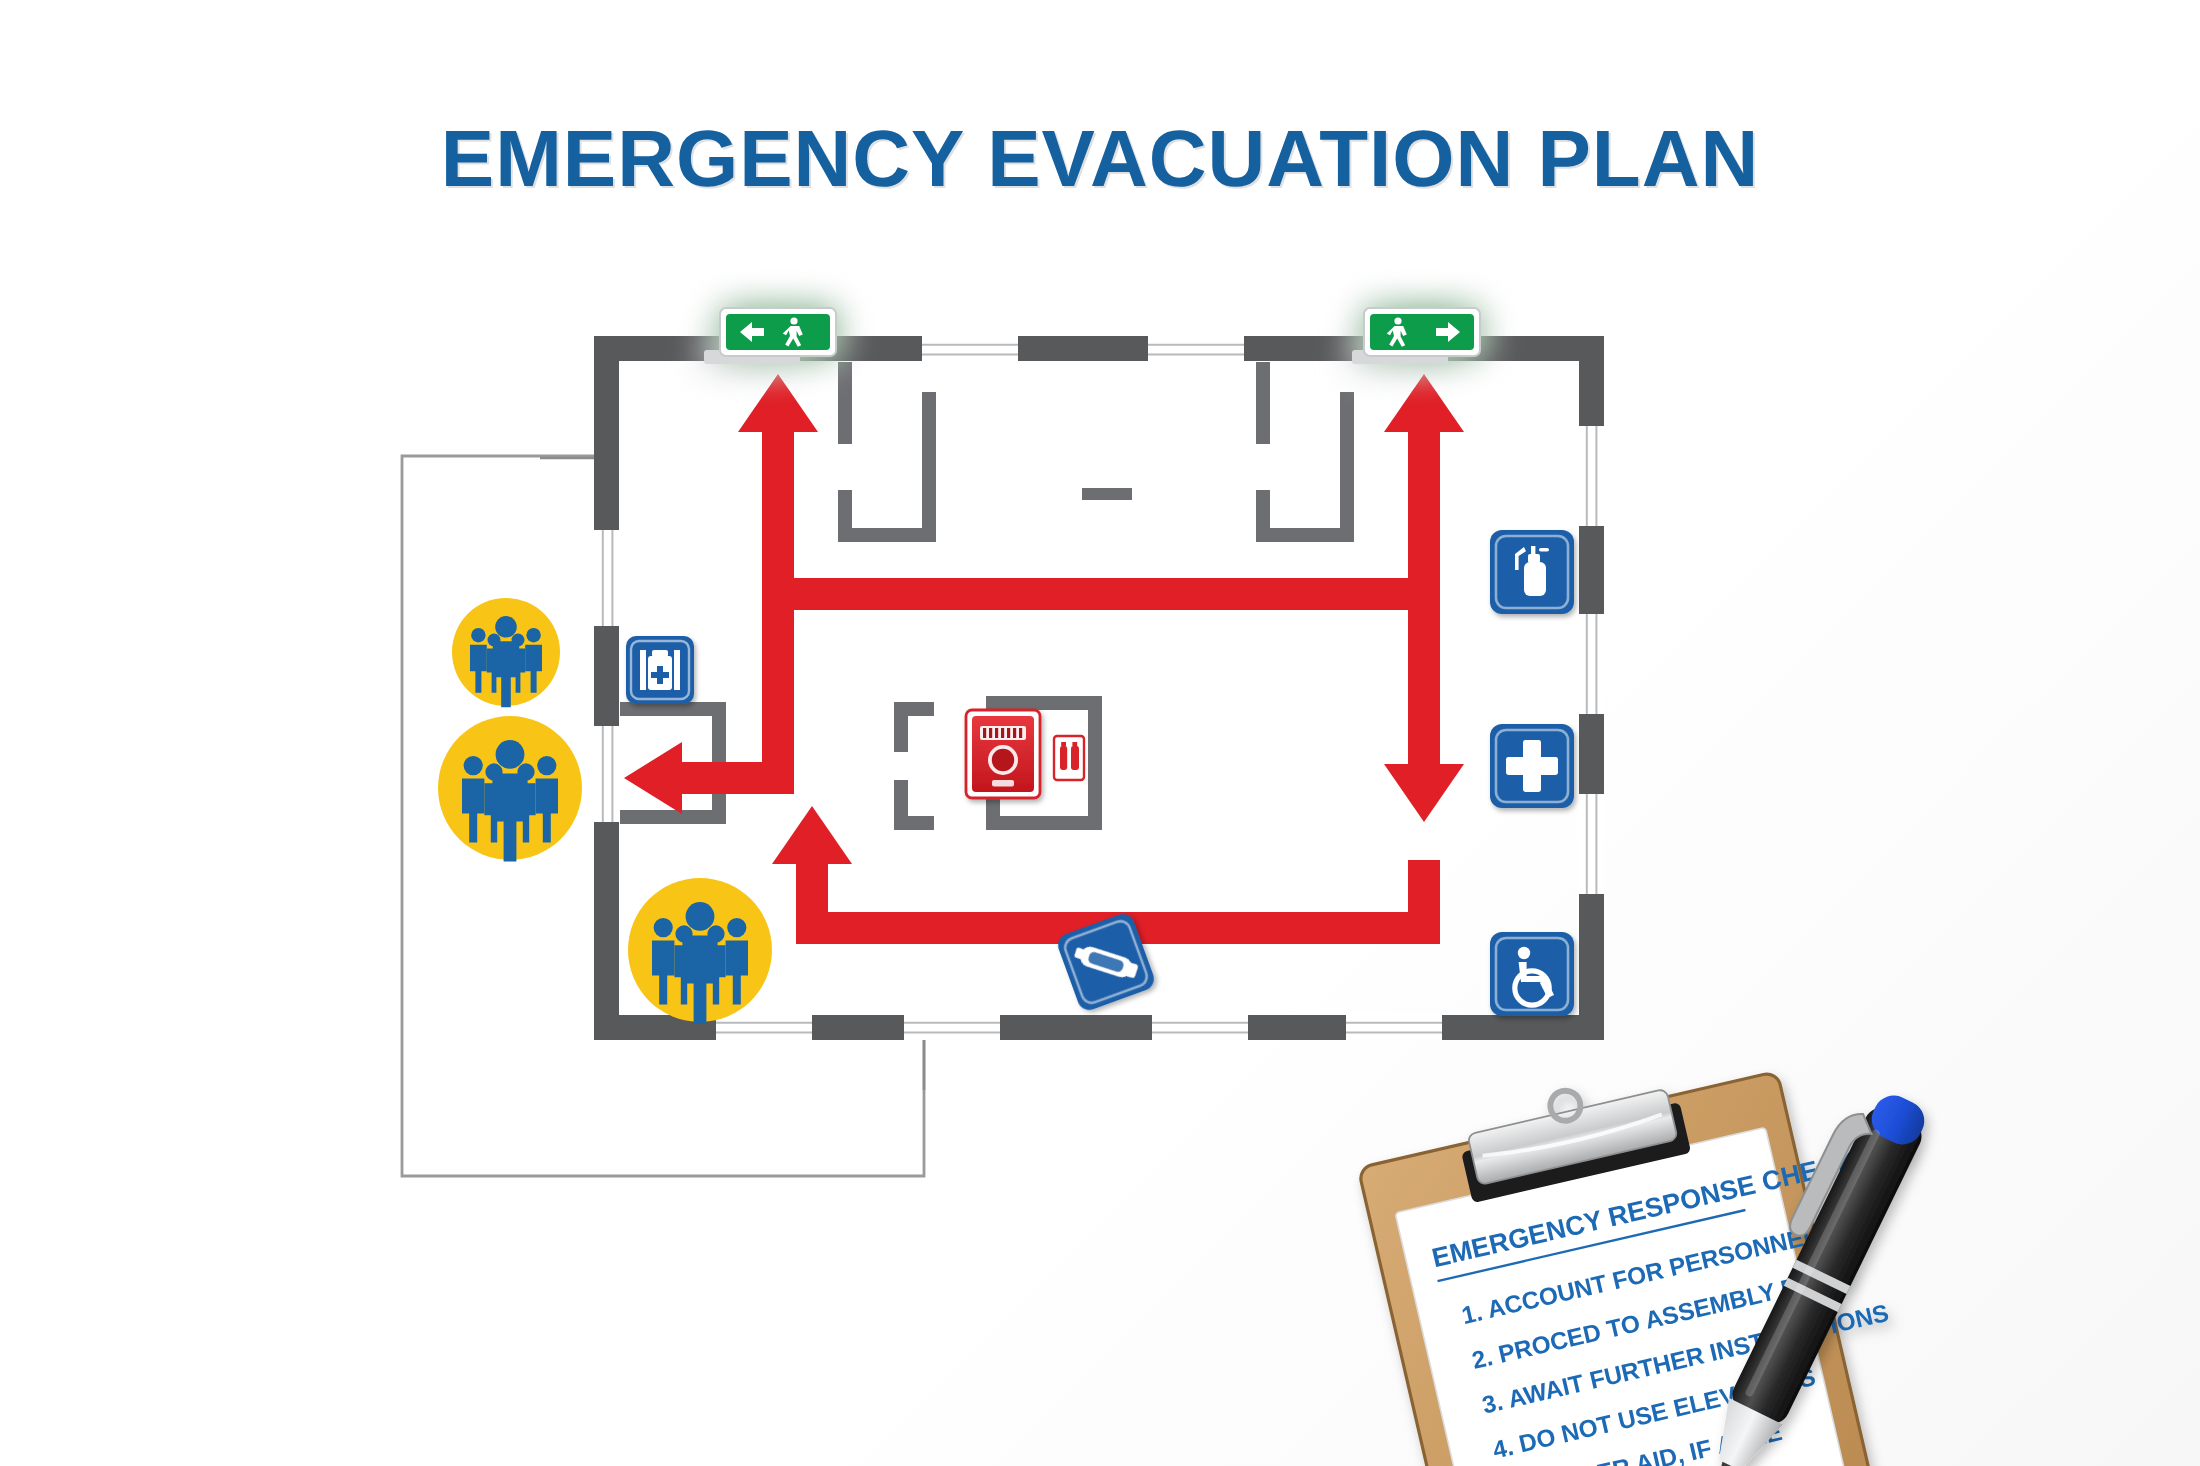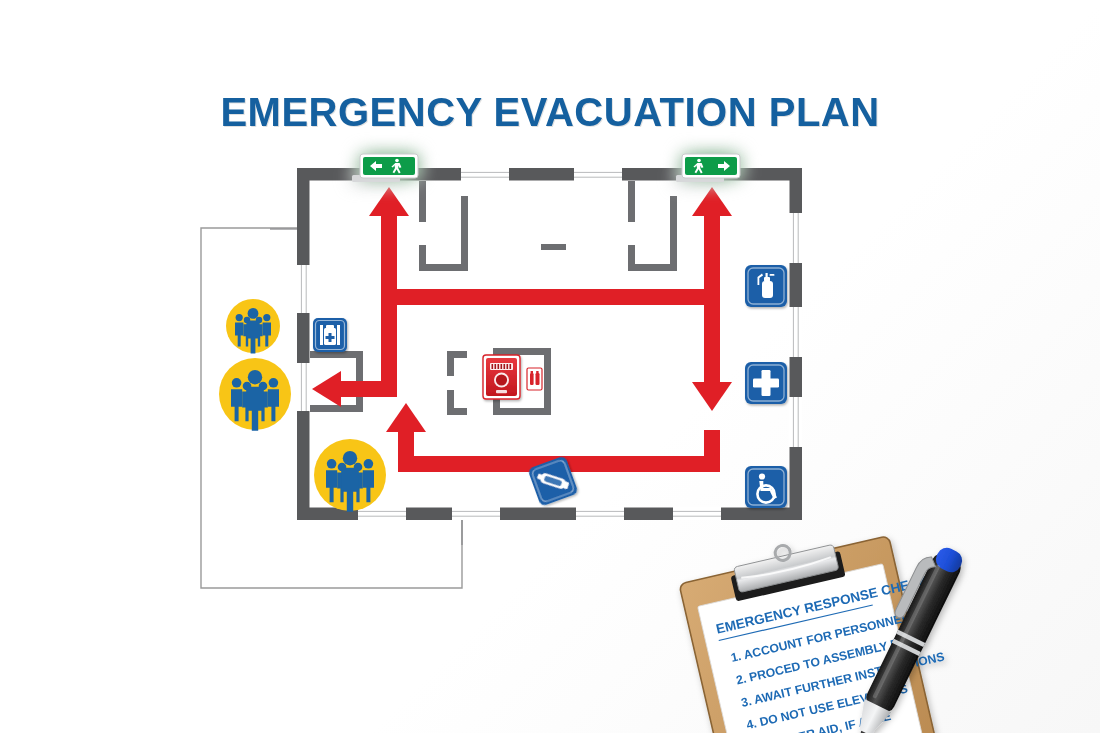--- a/index.html
+++ b/index.html
@@ -20,21 +20,20 @@
     top: 58px;
     left: 0;
     width: 1100px;
     text-align: center;
     font-family: "Liberation Sans", sans-serif;
     font-weight: bold;
     font-size: 40px;
     letter-spacing: 0.5px;
     color: #15609f;
     text-shadow: 1px 1px 0 rgba(0,0,0,0.12);
-    margin-top: 32px;
   }
   #plan-svg {
     position: absolute;
     top: 0;
     left: 0;
   }
 </style>
 </head>
 <body>
 

